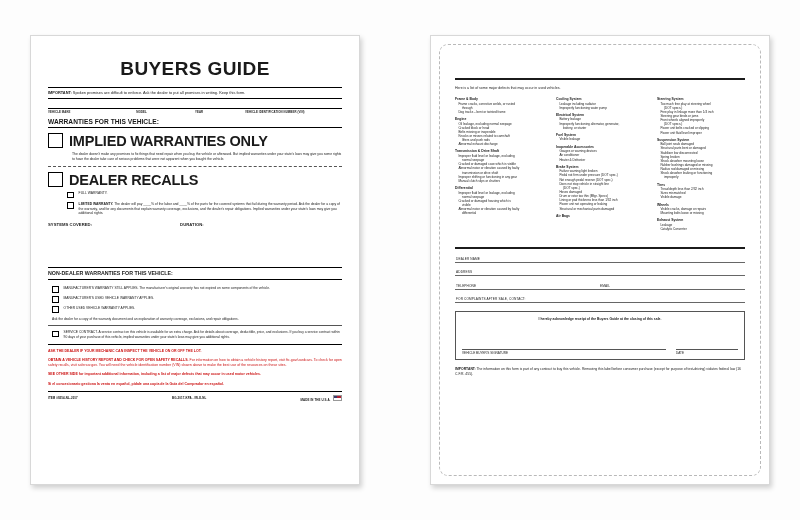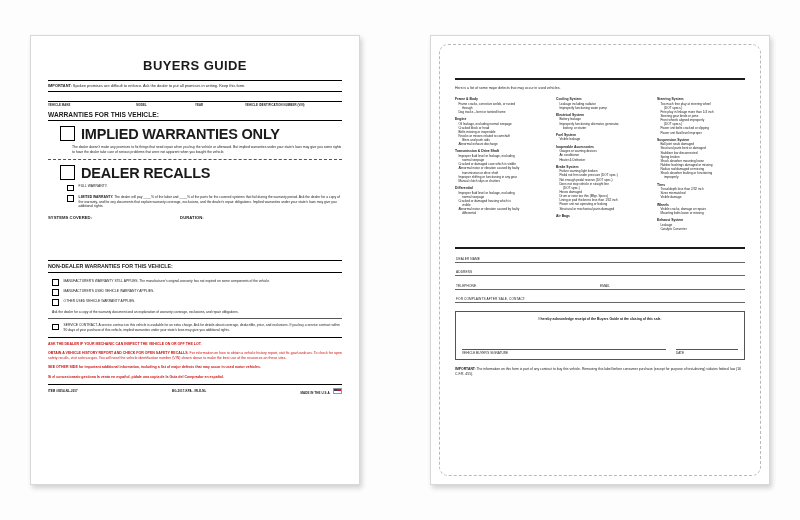--- a/index.html
+++ b/index.html
@@ -26,21 +26,21 @@
   .cutline{
     position:absolute;left:8px;top:8px;right:8px;bottom:8px;
     border:1px dashed #b9b9b9;border-radius:9px;
     box-sizing:border-box;pointer-events:none;
   }
   .back-inner{position:absolute;left:24px;top:22px;right:24px;bottom:14px;}
   .b{font-weight:bold;}
 
   
   .guide-title{
-    text-align:center;font-size:13px;font-weight:bold;
+    text-align:center;font-size:19px;font-weight:bold;
     letter-spacing:.4px;margin:8px 0 7px 0;
   }
   .rule-thick{border-top:1.6px solid #000;}
   .rule-med{border-top:1.1px solid #000;}
   .rule-thin{border-top:.7px solid #000;}
   .rule-hair{border-top:.5px solid #555;}
 
   .important-line{
     font-size:3.9px;line-height:1.3;padding:2.2px 0 2.4px 0;
   }
@@ -48,21 +48,21 @@
     display:flex;font-size:2.8px;letter-spacing:.12px;
     padding:1.6px 0 1.2px 0;font-weight:bold;color:#222;
   }
   .vf1{width:30%;}.vf2{width:20%;}.vf3{width:17%;}.vf4{width:33%;}
 
   .sec-head{
     font-size:6.6px;font-weight:bold;letter-spacing:.05px;
     padding:2.5px 0 2.5px 0;
   }
 
-  .warr-row{display:flex;align-items:flex-start;gap:6px;margin:5px 0 0 12px;}
+  .warr-row{display:flex;align-items:flex-start;gap:6px;margin:5px 0 0 0;}
   .cb-lg{
     width:13px;height:13px;border:1.3px solid #000;flex:0 0 auto;background:#fff;
   }
   .cb-sm{
     width:4.6px;height:4.6px;border:.8px solid #000;flex:0 0 auto;background:#fff;
     margin-top:.4px;
   }
   .warr-title{font-size:14.5px;font-weight:bold;letter-spacing:-.2px;}
   .warr-body{font-size:3.4px;line-height:1.45;margin:2.5px 0 0 24px;}
 

